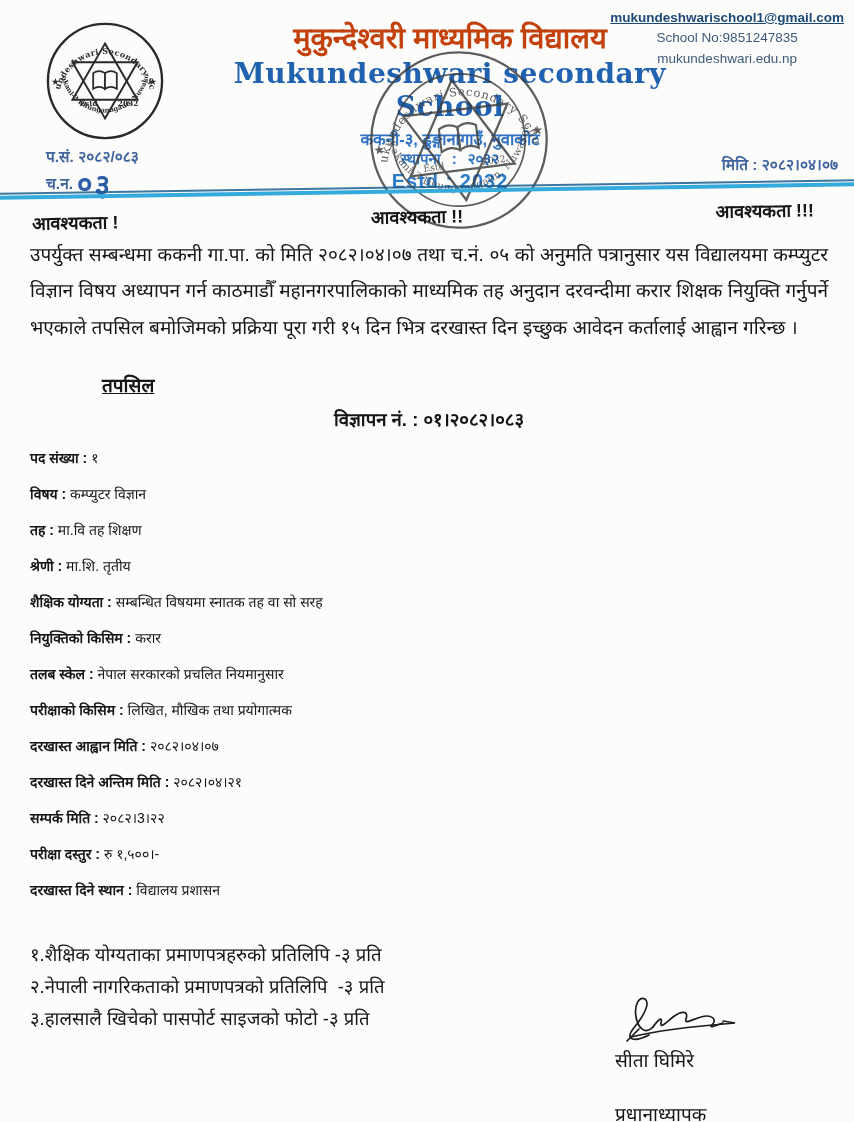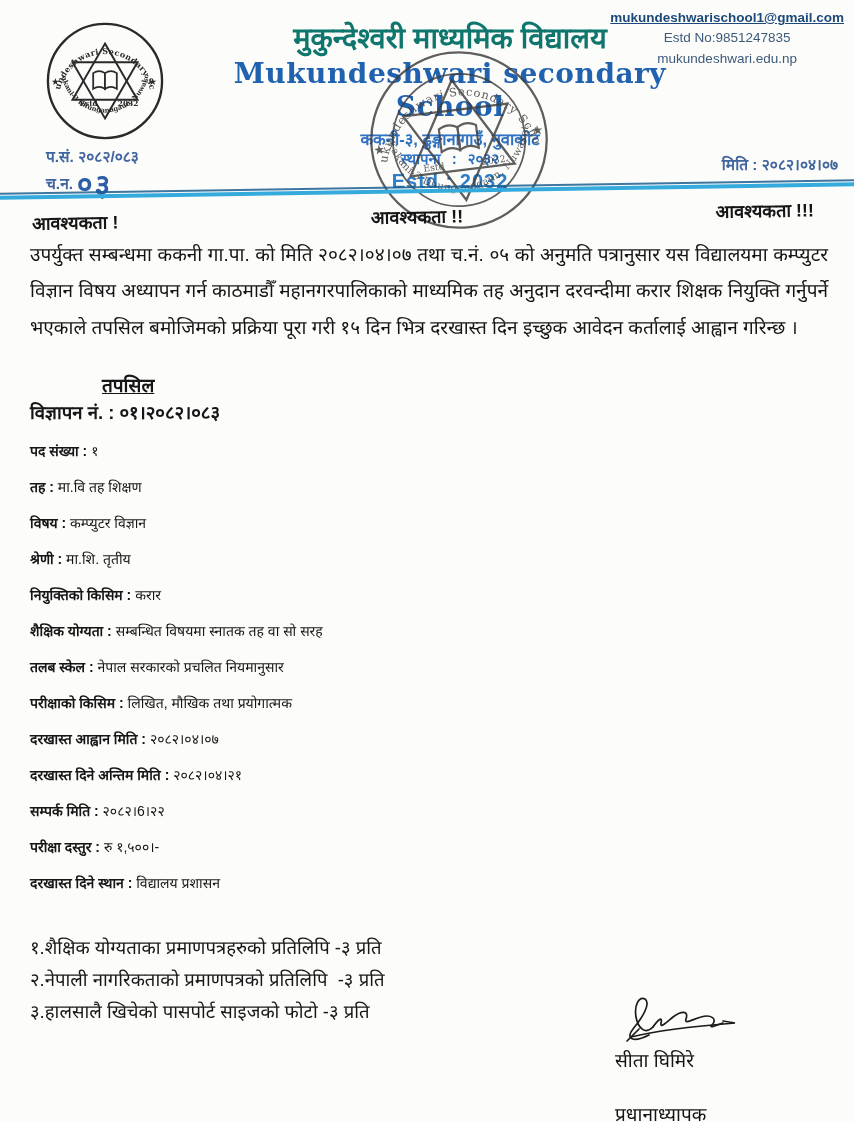--- a/index.html
+++ b/index.html
@@ -5,40 +5,40 @@
   html,body{margin:0;padding:0;background:#d8d8d8;}
   .page{
     position:relative; width:854px; height:1122px; margin:0 auto;
     background:#fcfcfa; overflow:hidden;
     font-family:"Liberation Sans","DejaVu Sans",sans-serif;
     color:#161616;
   }
   
   .logo{position:absolute; top:20px; left:44px; width:122px; height:122px;}
   .titles{position:absolute; top:22px; left:185px; width:530px; text-align:center; line-height:1.15;}
-  .np-title{font-size:29px; font-weight:bold; color:#0f766e;}
+  .np-title{font-size:29px; font-weight:bold; color:#c2410c;}
   .en-title{font-size:28px; font-weight:bold; color:#2162b0; font-family:"DejaVu Serif","Liberation Serif",serif; margin-top:3px; letter-spacing:.5px;}
   .addr{font-size:16.5px; font-weight:bold; color:#3173c2; margin-top:7px;}
   .estd-np{font-size:15px; font-weight:bold; color:#3173c2; margin-top:3px;font-family:Liberation Mono, monospace;}
   .estd-en{font-size:20px; font-weight:bold; color:#2d7dc8; letter-spacing:1px; margin-top:1px;}
   .contact{position:absolute; top:8px; right:10px; font-size:13.5px; color:#3d5a7a; text-align:center; line-height:1.5;}
   .email{display:block; color:#1c4979; font-weight:bold; text-decoration:underline;}
   .stamp{position:absolute; top:48px; left:364px; width:190px; height:184px; opacity:.82; transform:rotate(-7deg);}
   .ref{position:absolute; top:148px; left:46px; color:#41659f; font-size:15.5px; font-weight:bold; line-height:1.2;}
   .hand{font-size:30px; color:#2f5ea8; font-weight:bold; display:inline-block; transform:rotate(4deg); vertical-align:-6px; letter-spacing:2px;}
   .date{position:absolute; top:153px; right:16px; color:#41659f; font-size:15.5px; font-weight:bold;}
   .rule{position:absolute; top:186px; left:-6px; right:-6px; transform:rotate(-0.9deg);}
   .rule-thin{height:2px; background:#1b5e8f; margin-bottom:1px; opacity:.85;}
   .rule-thick{height:4px; background:#35aadc;}
   
   .content{position:absolute; top:204px; left:30px; right:26px;}
   .vacancy-row{display:flex; justify-content:space-between; font-weight:bold; font-size:18px; transform:rotate(-1deg); padding:0 14px 0 2px;}
   .body-par{margin-top:9px; font-size:19px; line-height:1.92; text-align:justify; color:#141414;}
   .tapasil-head{margin-top:26px; margin-left:72px; font-size:19px; font-weight:bold; text-decoration:underline; width:-moz-fit-content; width:fit-content;}
-  .advert{margin-top:1px; font-weight:bold; font-size:18.5px;}
+  .advert{margin-top:8px; font-weight:bold; font-size:18.5px;text-align:center;}
   ul.items{list-style:none; padding:0; margin:0;}
   ul.items li{margin-top:17px; font-size:14px;}
   .t-label{font-weight:bold;}
   .docs{margin-top:42px;}
   .docs-head{font-weight:bold; font-size:19px;}
   .doc-item{margin-top:7px; font-size:18.5px; white-space:pre;}
   
   .sig{position:absolute; top:995px; left:615px; font-size:19px; color:#141414;}
   .sig-scribble{display:block; margin-left:4px;}
   .sig-name{margin-top:0px;}
@@ -79,21 +79,21 @@
   <div class="titles">
     <div class="np-title">मुकुन्देश्वरी माध्यमिक विद्यालय</div>
     <div class="en-title">Mukundeshwari secondary School</div>
     <div class="addr">ककनी-३, ढुङ्गानागाउँ, नुवाकोट</div>
     <div class="estd-np">स्थापना : २०३२</div>
     <div class="estd-en">Estd : 2032</div>
   </div>
 
   <div class="contact">
     <span class="email">mukundeshwarischool1@gmail.com</span>
-    <span>Estd No:9851247835</span><br>
+    <span>School No:9851247835</span><br>
     <span>mukundeshwari.edu.np</span>
   </div>
 
   <svg class="stamp" viewBox="-66 -64 132 128">
     <circle cx="0" cy="0" r="61" fill="none" stroke="#3c3c3c" stroke-width="1.6"></circle>
     <circle cx="0" cy="0" r="46" fill="none" stroke="#3c3c3c" stroke-width="1.2"></circle>
     <g stroke="#3c3c3c" stroke-width="1.6" fill="none">
       <polygon points="0,-42 36.5,21 -36.5,21"></polygon>
       <polygon points="0,42 36.5,-21 -36.5,-21"></polygon>
     </g>
@@ -143,30 +143,30 @@
 
     <div class="tapasil-head">तपसिल</div>
 
     <div class="advert">
       <span class="t-label">विज्ञापन नं. :</span>
       <span>०१।२०८२।०८३</span>
     </div>
 
     <ul class="items">
       <li><span class="t-label">पद संख्या :</span> <span>१</span></li>
+      <li><span class="t-label">विषय :</span> <span>कम्प्युटर विज्ञान</span></li>
       <li><span class="t-label">तह :</span> <span>मा.वि तह शिक्षण</span></li>
-      <li><span class="t-label">विषय :</span> <span>कम्प्युटर विज्ञान</span></li>
       <li><span class="t-label">श्रेणी :</span> <span>मा.शि. तृतीय</span></li>
+      <li><span class="t-label">शैक्षिक योग्यता :</span> <span>सम्बन्धित विषयमा स्नातक तह वा सो सरह</span></li>
       <li><span class="t-label">नियुक्तिको किसिम :</span> <span>करार</span></li>
-      <li><span class="t-label">शैक्षिक योग्यता :</span> <span>सम्बन्धित विषयमा स्नातक तह वा सो सरह</span></li>
       <li><span class="t-label">तलब स्केल :</span> <span>नेपाल सरकारको प्रचलित नियमानुसार</span></li>
       <li><span class="t-label">परीक्षाको किसिम :</span> <span>लिखित, मौखिक तथा प्रयोगात्मक</span></li>
       <li><span class="t-label">दरखास्त आह्वान मिति :</span> <span>२०८२।०४।०७</span></li>
       <li><span class="t-label">दरखास्त दिने अन्तिम मिति :</span> <span>२०८२।०४।२१</span></li>
-      <li><span class="t-label">सम्पर्क मिति :</span> <span>२०८२।6।२२</span></li>
+      <li><span class="t-label">सम्पर्क मिति :</span> <span>२०८२।3।२२</span></li>
       <li><span class="t-label">परीक्षा दस्तुर :</span> <span>रु १,५००।-</span></li>
       <li><span class="t-label">दरखास्त दिने स्थान :</span> <span>विद्यालय प्रशासन</span></li>
     </ul>
 
     <div class="docs">
       <div class="doc-item">१.शैक्षिक योग्यताका प्रमाणपत्रहरुको प्रतिलिपि -३ प्रति</div>
       <div class="doc-item">२.नेपाली नागरिकताको प्रमाणपत्रको प्रतिलिपि  -३ प्रति</div>
       <div class="doc-item">३.हालसालै खिचेको पासपोर्ट साइजको फोटो -३ प्रति</div>
 
     </div>

